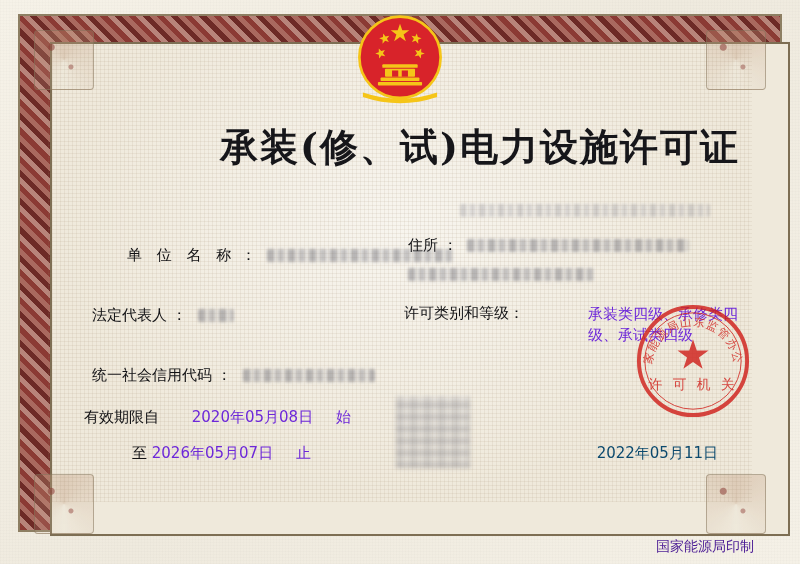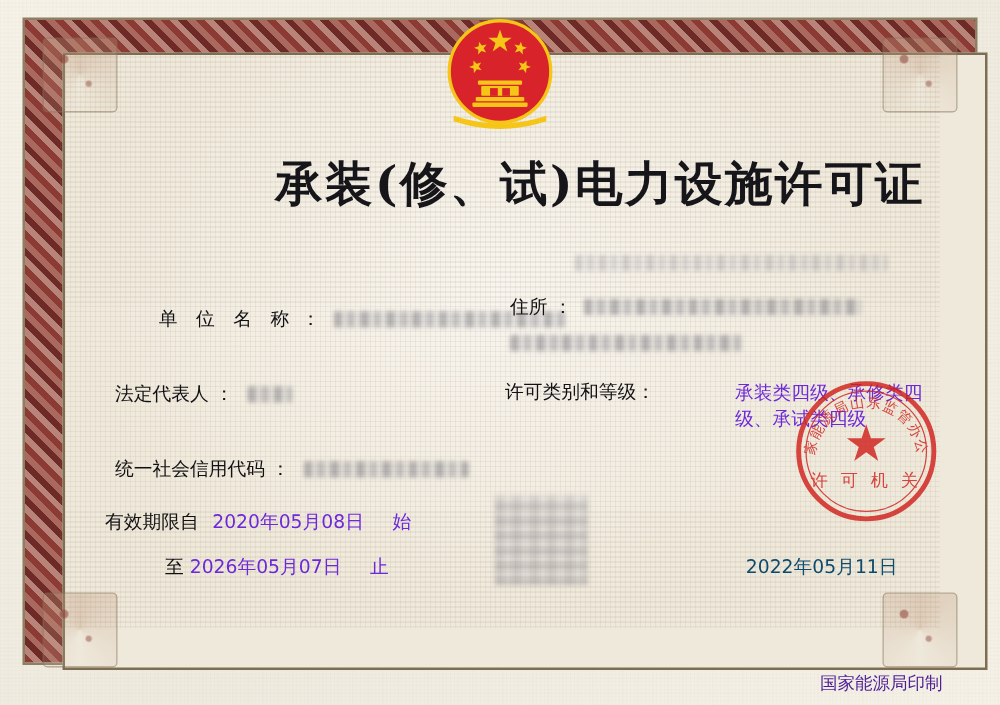--- a/index.html
+++ b/index.html
@@ -331,21 +331,21 @@
     </div>
 
     <div class="field-row" id="row-credit-code">
       <span class="field-label">统一社会信用代码</span>
       <span class="field-label">：</span>
       <span class="redacted" id="credit-code-redaction"></span>
     </div>
 
     <div class="field-row" id="row-valid-from">
       <span class="field-label">有效期限自</span>
-      <span class="field-value date-text" style="margin-left:6px">2020年05月08日</span>
+      <span class="field-value date-text" style="margin-left:28px">2020年05月08日</span>
       <span class="field-value date-suffix">始</span>
     </div>
 
     <div class="field-row" id="row-valid-to">
       <span class="field-label">至</span>
       <span class="field-value date-text" style="margin-left:0">2026年05月07日</span>
       <span class="field-value date-suffix">止</span>
     </div>
 
     <div id="blurred-block"></div>

